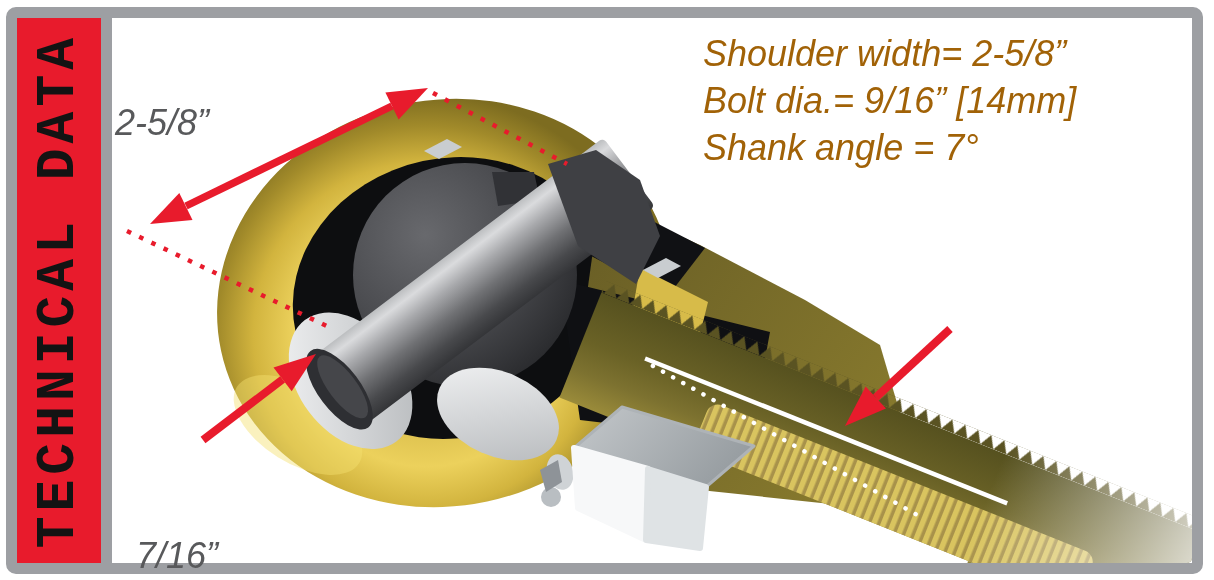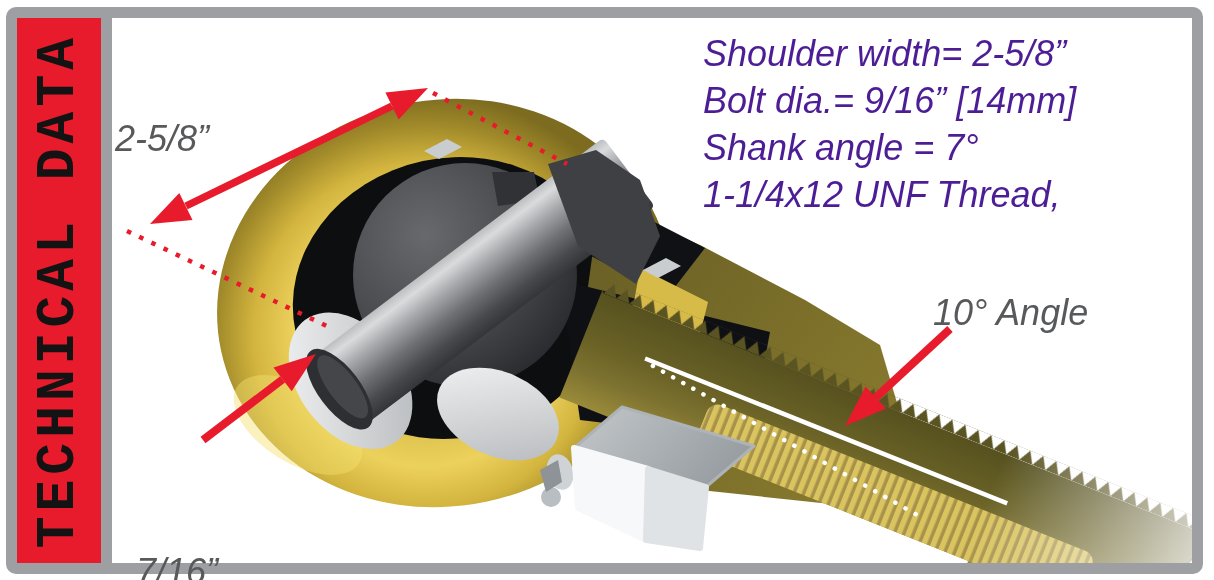--- a/index.html
+++ b/index.html
@@ -16,24 +16,24 @@
     border-right:11px solid #9d9fa3;display:flex;align-items:center;justify-content:center;
   }
   .banner-text{
     writing-mode:vertical-rl;transform:rotate(180deg);
     font-family:"Liberation Mono",monospace;font-weight:bold;font-size:53px;
     letter-spacing:5px;color:#131313;white-space:nowrap;
   }
   .illustration{position:absolute;left:0;top:0;z-index:2;pointer-events:none;}
   .label{
     position:absolute;z-index:3;color:#58595b;font-style:italic;
-    font-size:36px;line-height:46px;white-space:pre;margin-top:16px;
+    font-size:36px;line-height:46px;white-space:pre;
   }
   .spec-block{position:absolute;left:703px;top:30px;z-index:3;}
-  .spec-line{color:#4c1d95;font-style:italic;font-size:36px;line-height:47px;white-space:pre;}
+  .spec-line{color:#a16207;font-style:italic;font-size:36px;line-height:47px;white-space:pre;}
   .shoulder-label{left:115px;top:100px;}
   .bolt-label{left:136px;top:441px;}
   .angle-label{left:933px;top:274px;}
 </style>
 </head>
 <body>
 
 <div class="page">
 
   <div class="frame">
@@ -190,22 +190,20 @@
     </g>
   </svg>
 
   <div class="label shoulder-label">2-5/8”</div>
 
   <div class="label bolt-label">
     <div>7/16”</div>
     
   </div>
 
-  <div class="label angle-label">10° Angle</div>
 
   <div class="spec-block">
     <div class="spec-line">Shoulder width= 2-5/8”</div>
     <div class="spec-line">Bolt dia.= 9/16” [14mm]</div>
     <div class="spec-line">Shank angle = 7°</div>
-    <div class="spec-line">1-1/4x12 UNF Thread,</div>
   </div>
 
 </div>
 
 </body></html>

